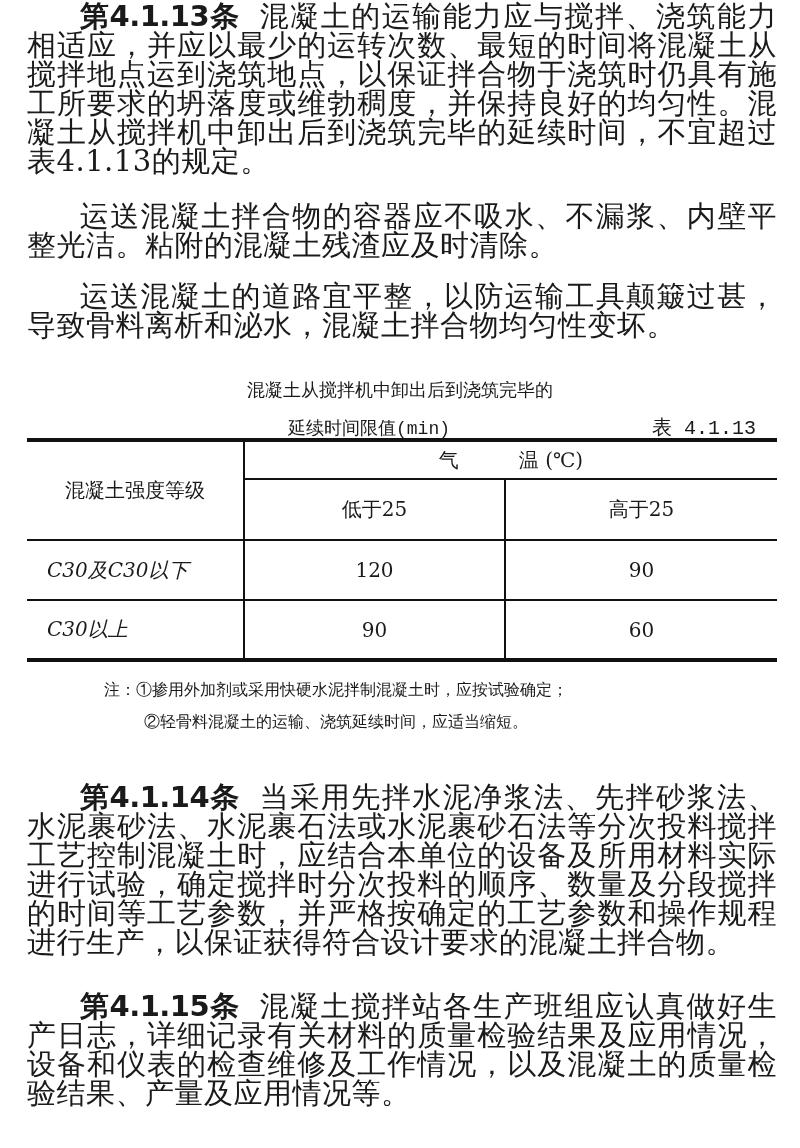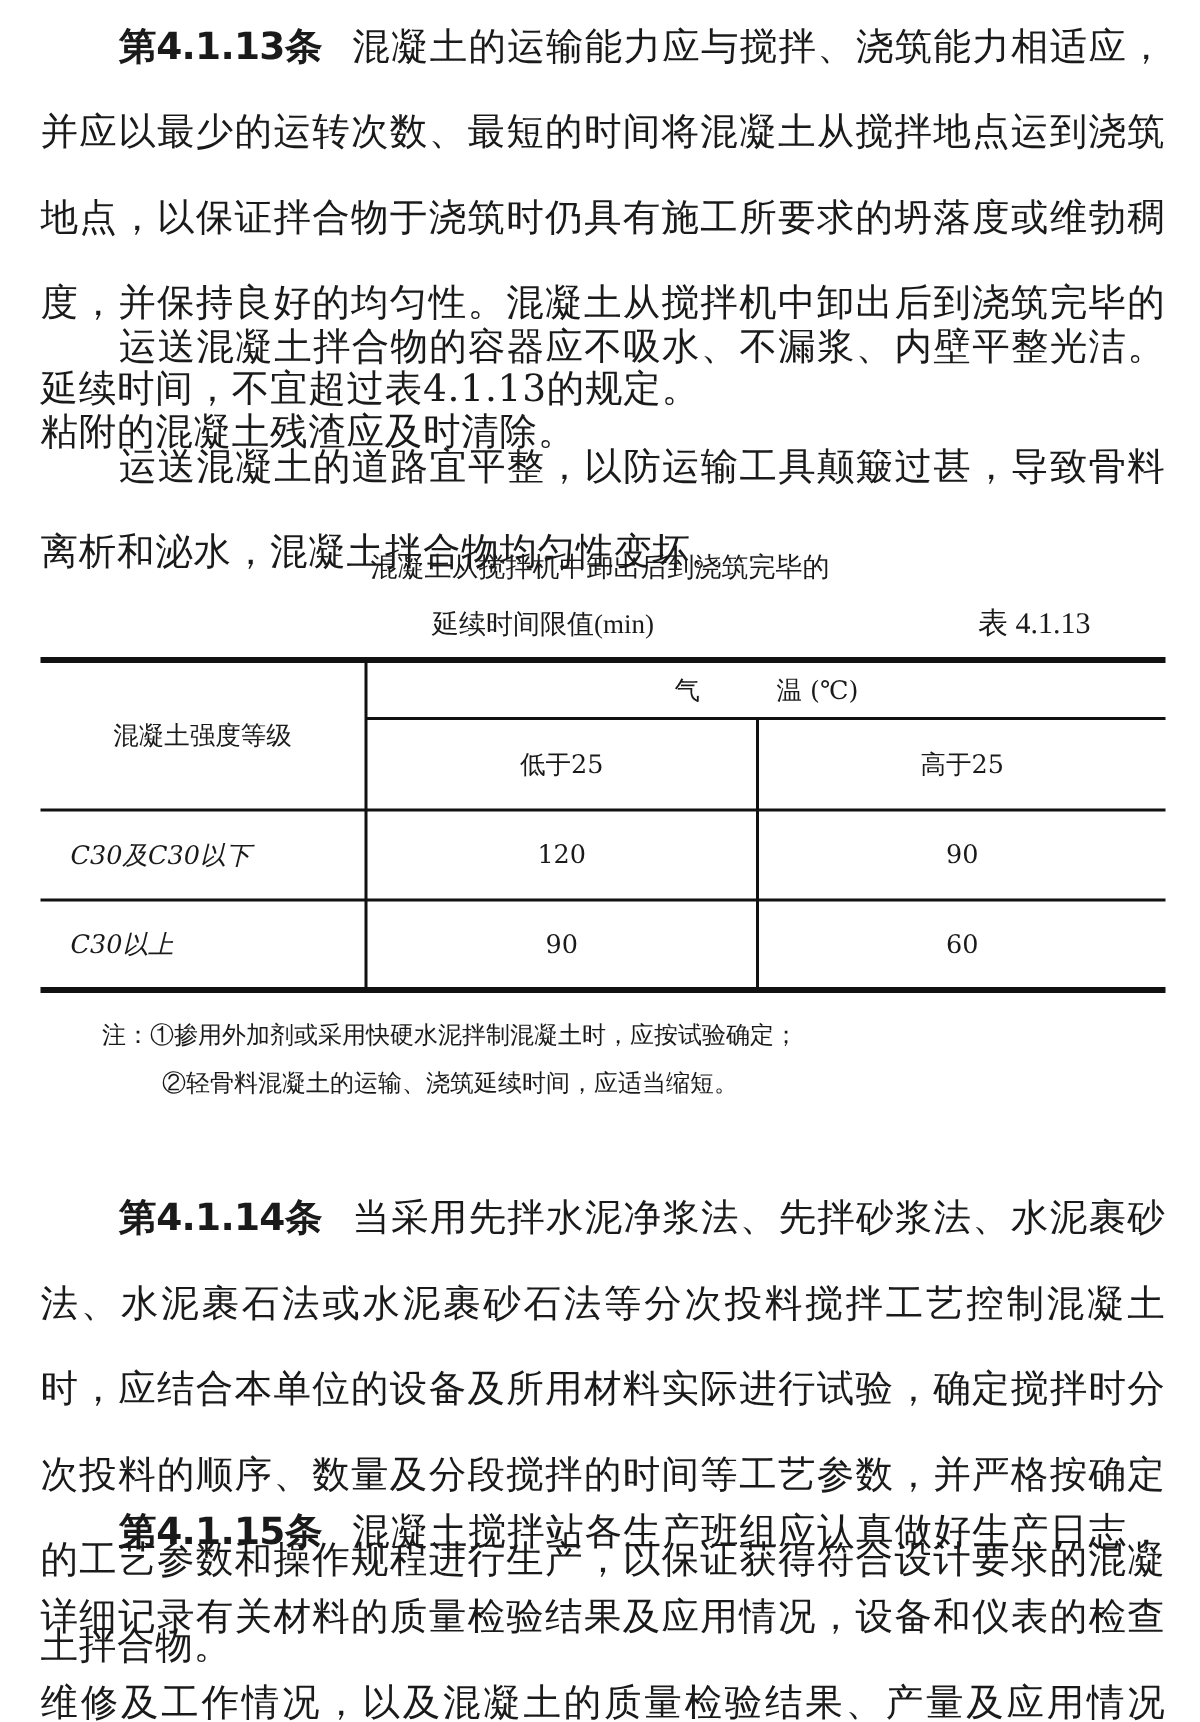--- a/index.html
+++ b/index.html
@@ -1,26 +1,26 @@
 <!DOCTYPE html>
 <html><head>
 <meta charset="utf-8">
 <style>
   html, body { margin: 0; padding: 0; background: #ffffff; }
   body { width: 800px; height: 1148px; position: relative; overflow: hidden;
          font-family: "DejaVu Serif", "Liberation Serif", serif; color: #1a1a1a; }
-  .para { position: absolute; left: 27px; width: 750px; font-size: 25px; line-height: 57px;
+  .para { position: absolute; left: 27px; width: 750px; font-size: 29px; line-height: 29px;
           letter-spacing: 0.5px; text-align: justify; }
   .para .ind { display: inline-block; width: 52px; }
   .art { font-family: "DejaVu Sans", "Liberation Sans", sans-serif; font-weight: bold; letter-spacing: -0.5px; margin-right: 20px; }
-  .caption { position: absolute; font-size: 18px; font-family: Liberation Serif, serif; }
+  .caption { position: absolute; font-size: 18px; font-family: Liberation Mono, monospace; margin-top: 12px; }
   .tbl-lines div { position: absolute; background: #111; }
-  .cell { position: absolute; display: flex; align-items: center; justify-content: center; font-size: 17px; }
+  .cell { position: absolute; display: flex; align-items: center; justify-content: center; font-size: 20px; }
   .cell.left { justify-content: flex-start; padding-left: 20px; box-sizing: border-box; }
-  .note { position: absolute; font-size: 16px; }
+  .note { position: absolute; font-size: 16px; margin-left: 36px; }
 </style>
 </head>
 <body>
 
 <div class="para" style="top:2px;">
   <span class="ind"></span><span class="art">第4.1.13条</span><span>混凝土的运输能力应与搅拌、浇筑能力相适应，并应以最少的运转次数、最短的时间将混凝土从搅拌地点运到浇筑地点，以保证拌合物于浇筑时仍具有施工所要求的坍落度或维勃稠度，并保持良好的均匀性。混凝土从搅拌机中卸出后到浇筑完毕的延续时间，不宜超过表4.1.13的规定。</span>
 </div>
 
 <div class="para" style="top:202px;">
   <span class="ind"></span><span>运送混凝土拌合物的容器应不吸水、不漏浆、内壁平整光洁。粘附的混凝土残渣应及时清除。</span>

